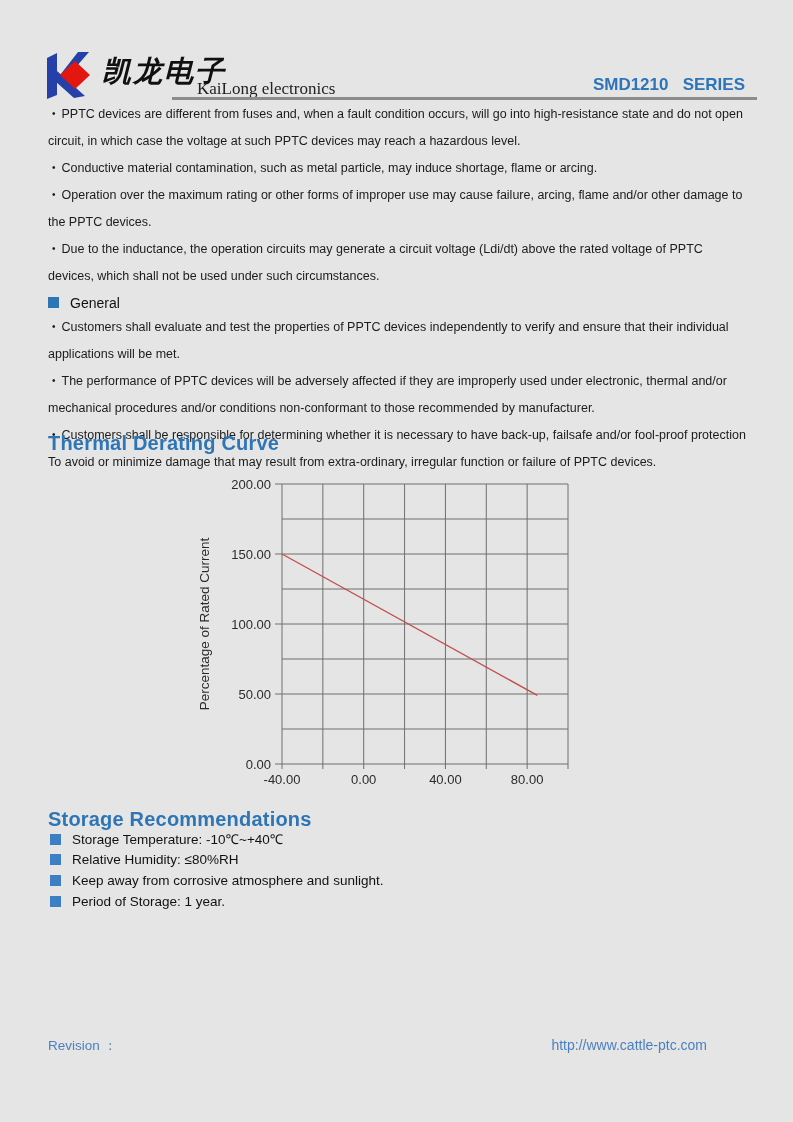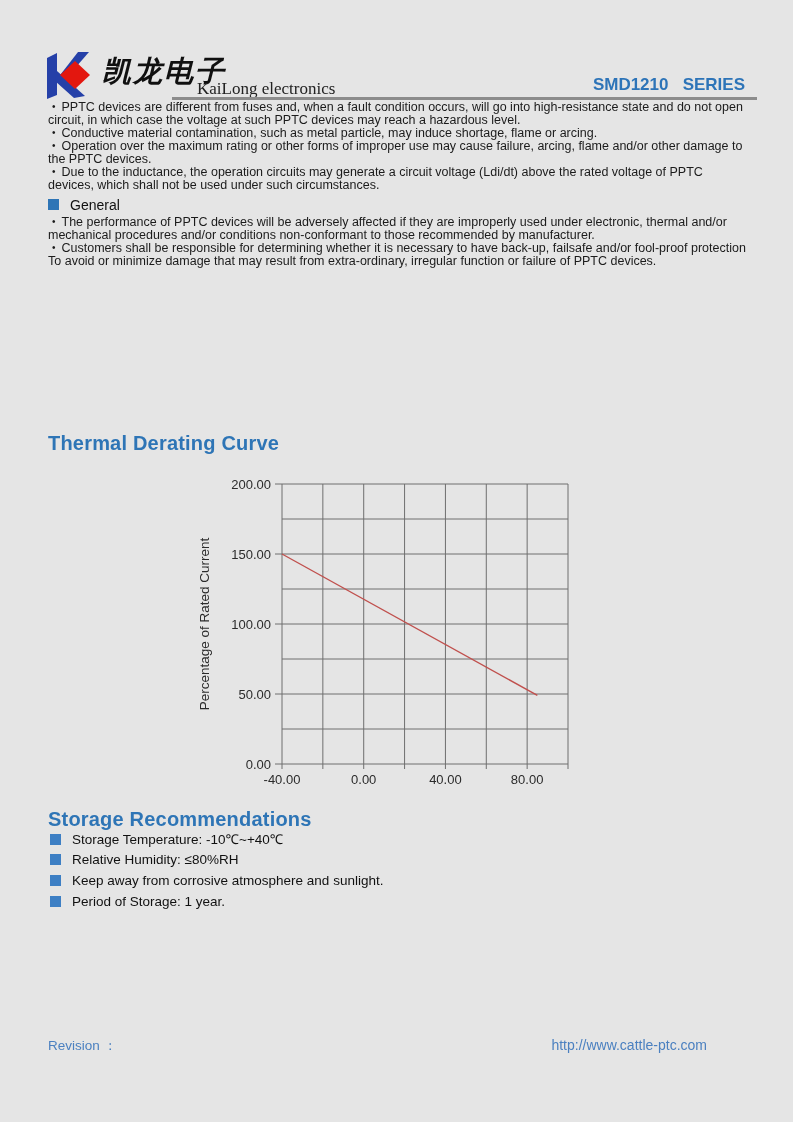--- a/index.html
+++ b/index.html
@@ -26,21 +26,21 @@
     font-size:17px; font-weight:bold; color:#2d74b8; white-space:pre;
   }
   .header-rule {
     position:absolute; left:172px; top:97px; width:585px; height:3px;
     background:#8c8c8c;
   }
 
   
   .textblock { position:absolute; left:48px; top:101px; width:700px; }
   .bullet-p {
-    font-size:12.5px; line-height:13px; color:#1b1b1b; text-indent:4px;
+    font-size:12.5px; line-height:27px; color:#1b1b1b; text-indent:4px;
   }
   .bullet-p::before { content:"\2022"; font-size:10px; margin-right:6px; position:relative; top:-1px; }
   .sec-head { display:flex; align-items:center; height:21px; margin-top:2px; margin-bottom:1px; }
   .sq { width:11px; height:11px; background:#2e75b6; display:inline-block; flex:0 0 auto; }
   .sec-head .sec-title { font-size:14px; color:#111; margin-left:11px; }
 
   
   .h-blue {
     position:absolute; left:48px; font-size:20px; font-weight:bold; color:#2e75b6;
     letter-spacing:0.2px;
@@ -85,20 +85,21 @@
   <div class="textblock">
     <p class="bullet-p">PPTC devices are different from fuses and, when a fault condition occurs, will go into high-resistance state and do not open circuit, in which case the voltage at such PPTC devices may reach a hazardous level.</p>
     <p class="bullet-p">Conductive material contamination, such as metal particle, may induce shortage, flame or arcing.</p>
     <p class="bullet-p">Operation over the maximum rating or other forms of improper use may cause failure, arcing, flame and/or other damage to the PPTC devices.</p>
     <p class="bullet-p">Due to the inductance, the operation circuits may generate a circuit voltage (Ldi/dt) above the rated voltage of PPTC devices, which shall not be used under such circumstances.</p>
 
     <div class="sec-head">
       <span class="sq"></span>
       <span class="sec-title">General</span>
     </div>
+    <p class="bullet-p">Customers shall evaluate and test the properties of PPTC devices independently to verify and ensure that their individual applications will be met.</p>
     <p class="bullet-p">The performance of PPTC devices will be adversely affected if they are improperly used under electronic, thermal and/or mechanical procedures and/or conditions non-conformant to those recommended by manufacturer.</p>
     <p class="bullet-p">Customers shall be responsible for determining whether it is necessary to have back-up, failsafe and/or fool-proof protection To avoid or minimize damage that may result from extra-ordinary, irregular function or failure of PPTC devices.</p>
   </div>
 
   <div class="h-blue h-thermal">Thermal Derating Curve</div>
 
   <div class="chart-wrap">
     <svg id="chart-svg" width="400" height="330" viewBox="0 0 400 330">
         <line x1="96" y1="14" x2="96" y2="299" stroke="#6e6e6e" stroke-width="1"></line>
         <line x1="136.85714285714286" y1="14" x2="136.85714285714286" y2="299" stroke="#6e6e6e" stroke-width="1"></line>

